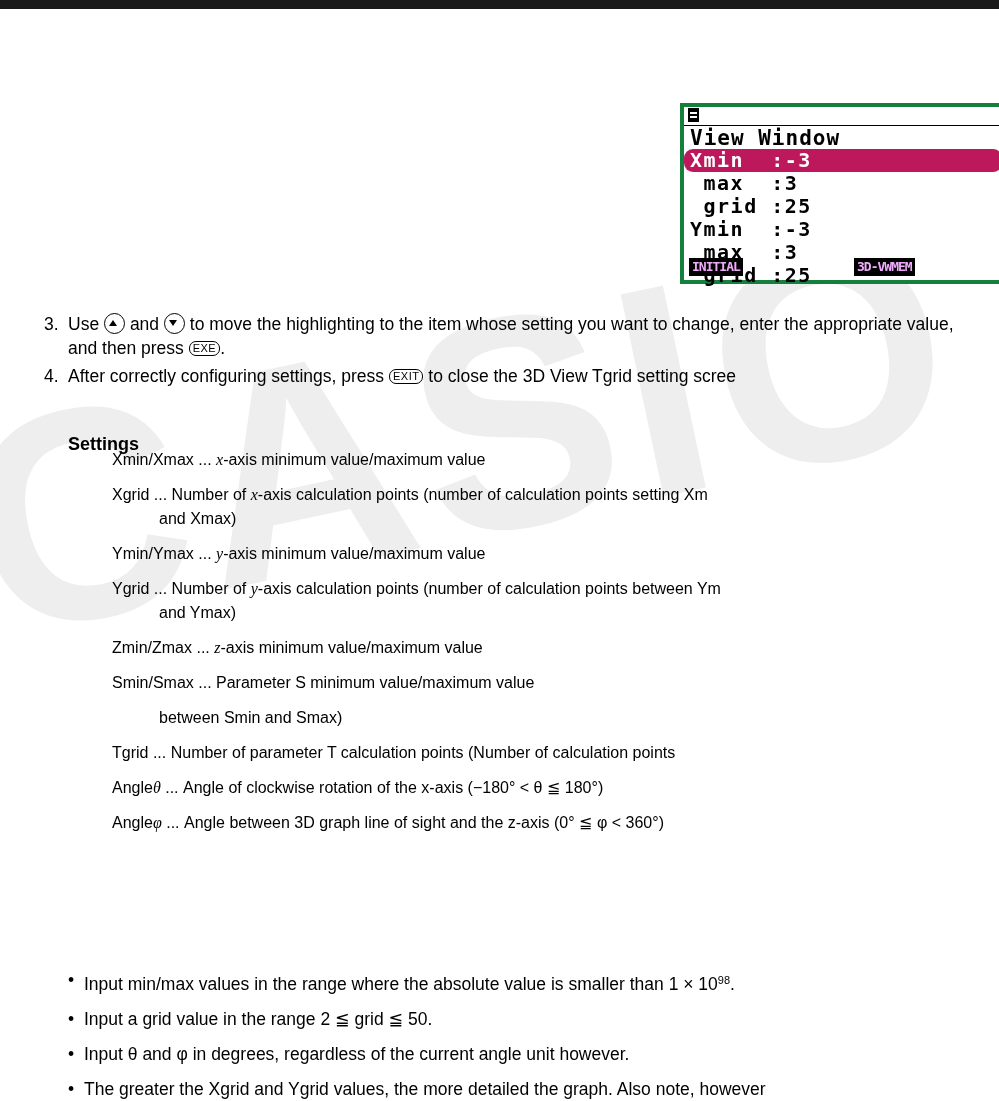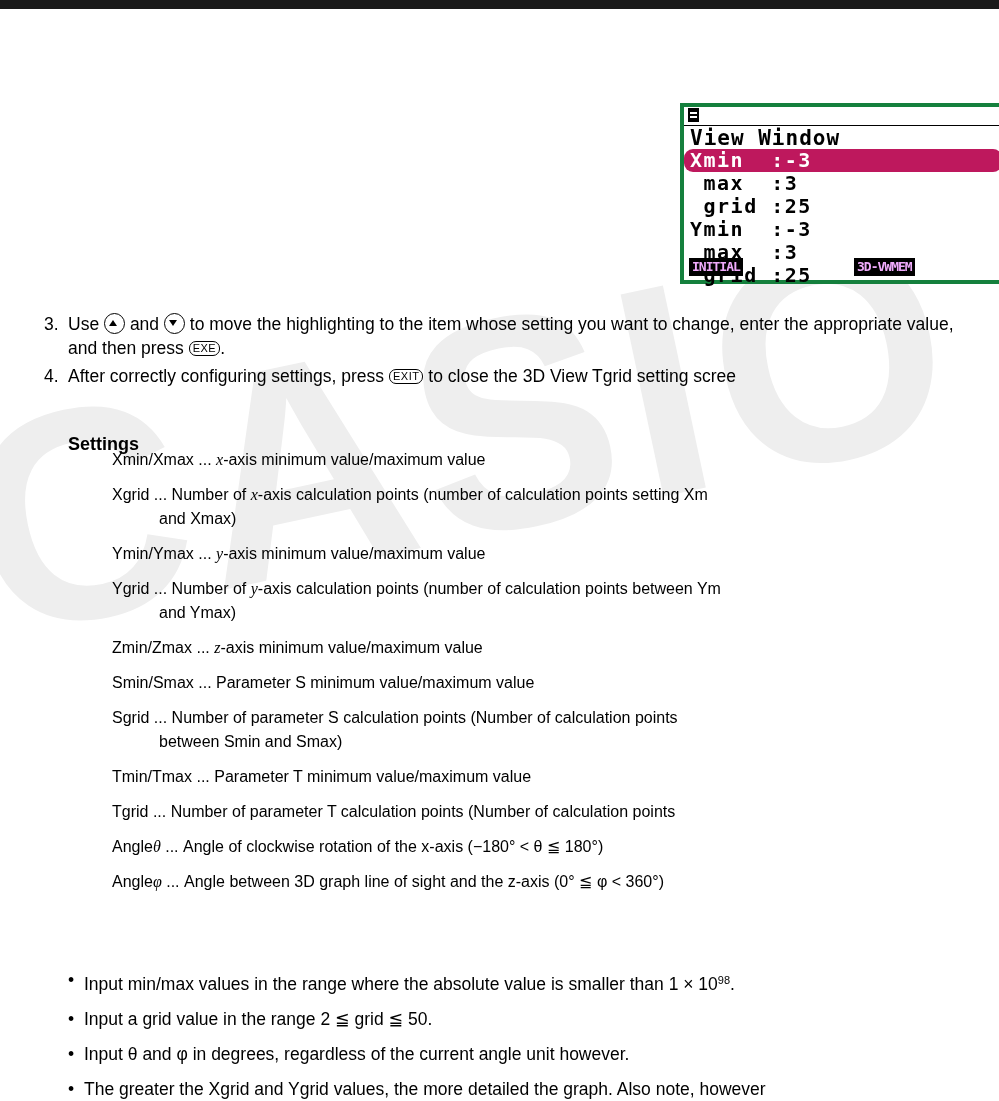--- a/index.html
+++ b/index.html
@@ -278,25 +278,21 @@
       <span>Ygrid ... Number of </span><span class="ital">y</span><span>-axis calculation points (number of calculation points between Ym</span>
       <span class="cont">and Ymax)</span>
     </div>
     <div class="def">
       <span>Zmin/Zmax ... </span><span class="ital">z</span><span>-axis minimum value/maximum value</span>
     </div>
     <div class="def">
       <span>Smin/Smax ... Parameter S minimum value/maximum value</span>
     </div>
     <div class="def">
-      <span>Sgrid ... Number of parameter S calculation points (Number of calculation points</span>
       <span class="cont">between Smin and Smax)</span>
-    </div>
-    <div class="def">
-      <span>Tmin/Tmax ... Parameter T minimum value/maximum value</span>
     </div>
     <div class="def">
       <span>Tgrid ... Number of parameter T calculation points (Number of calculation points</span>
     </div>
     <div class="def">
       <span>Angle</span><span class="ital">θ</span><span> ... Angle of clockwise rotation of the x-axis (−180° &lt; θ ≦ 180°)</span>
     </div>
     <div class="def">
       <span>Angle</span><span class="ital">φ</span><span> ... Angle between 3D graph line of sight and the z-axis (0° ≦ φ &lt; 360°)</span>
     </div>

